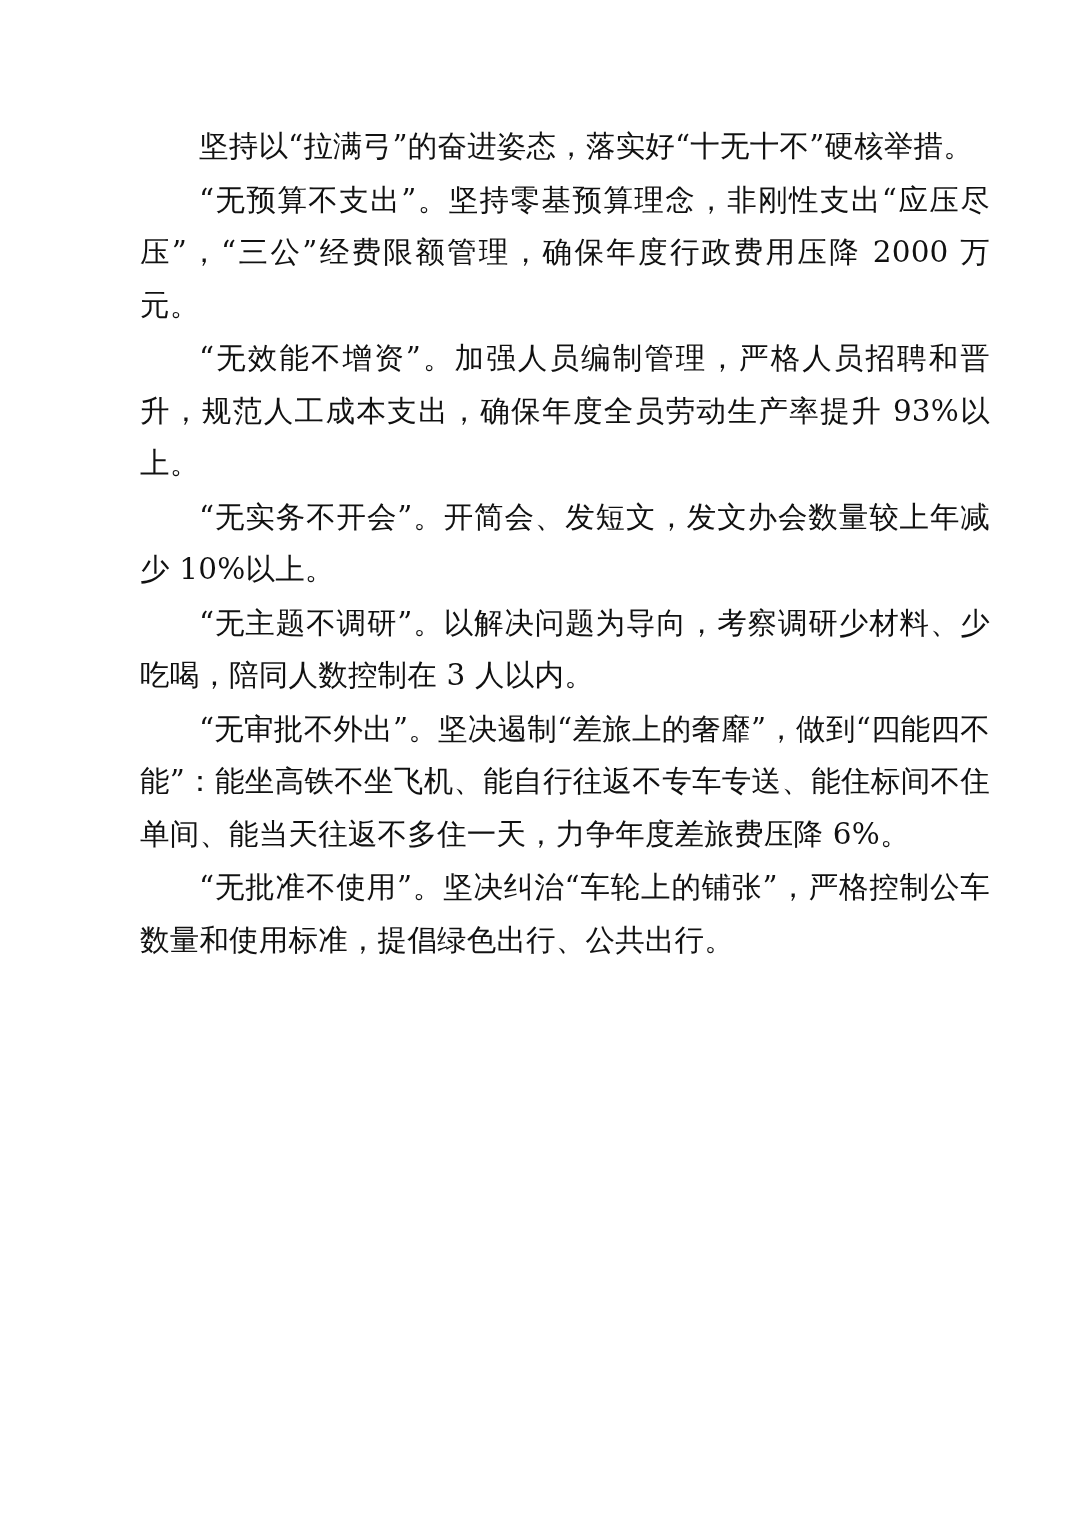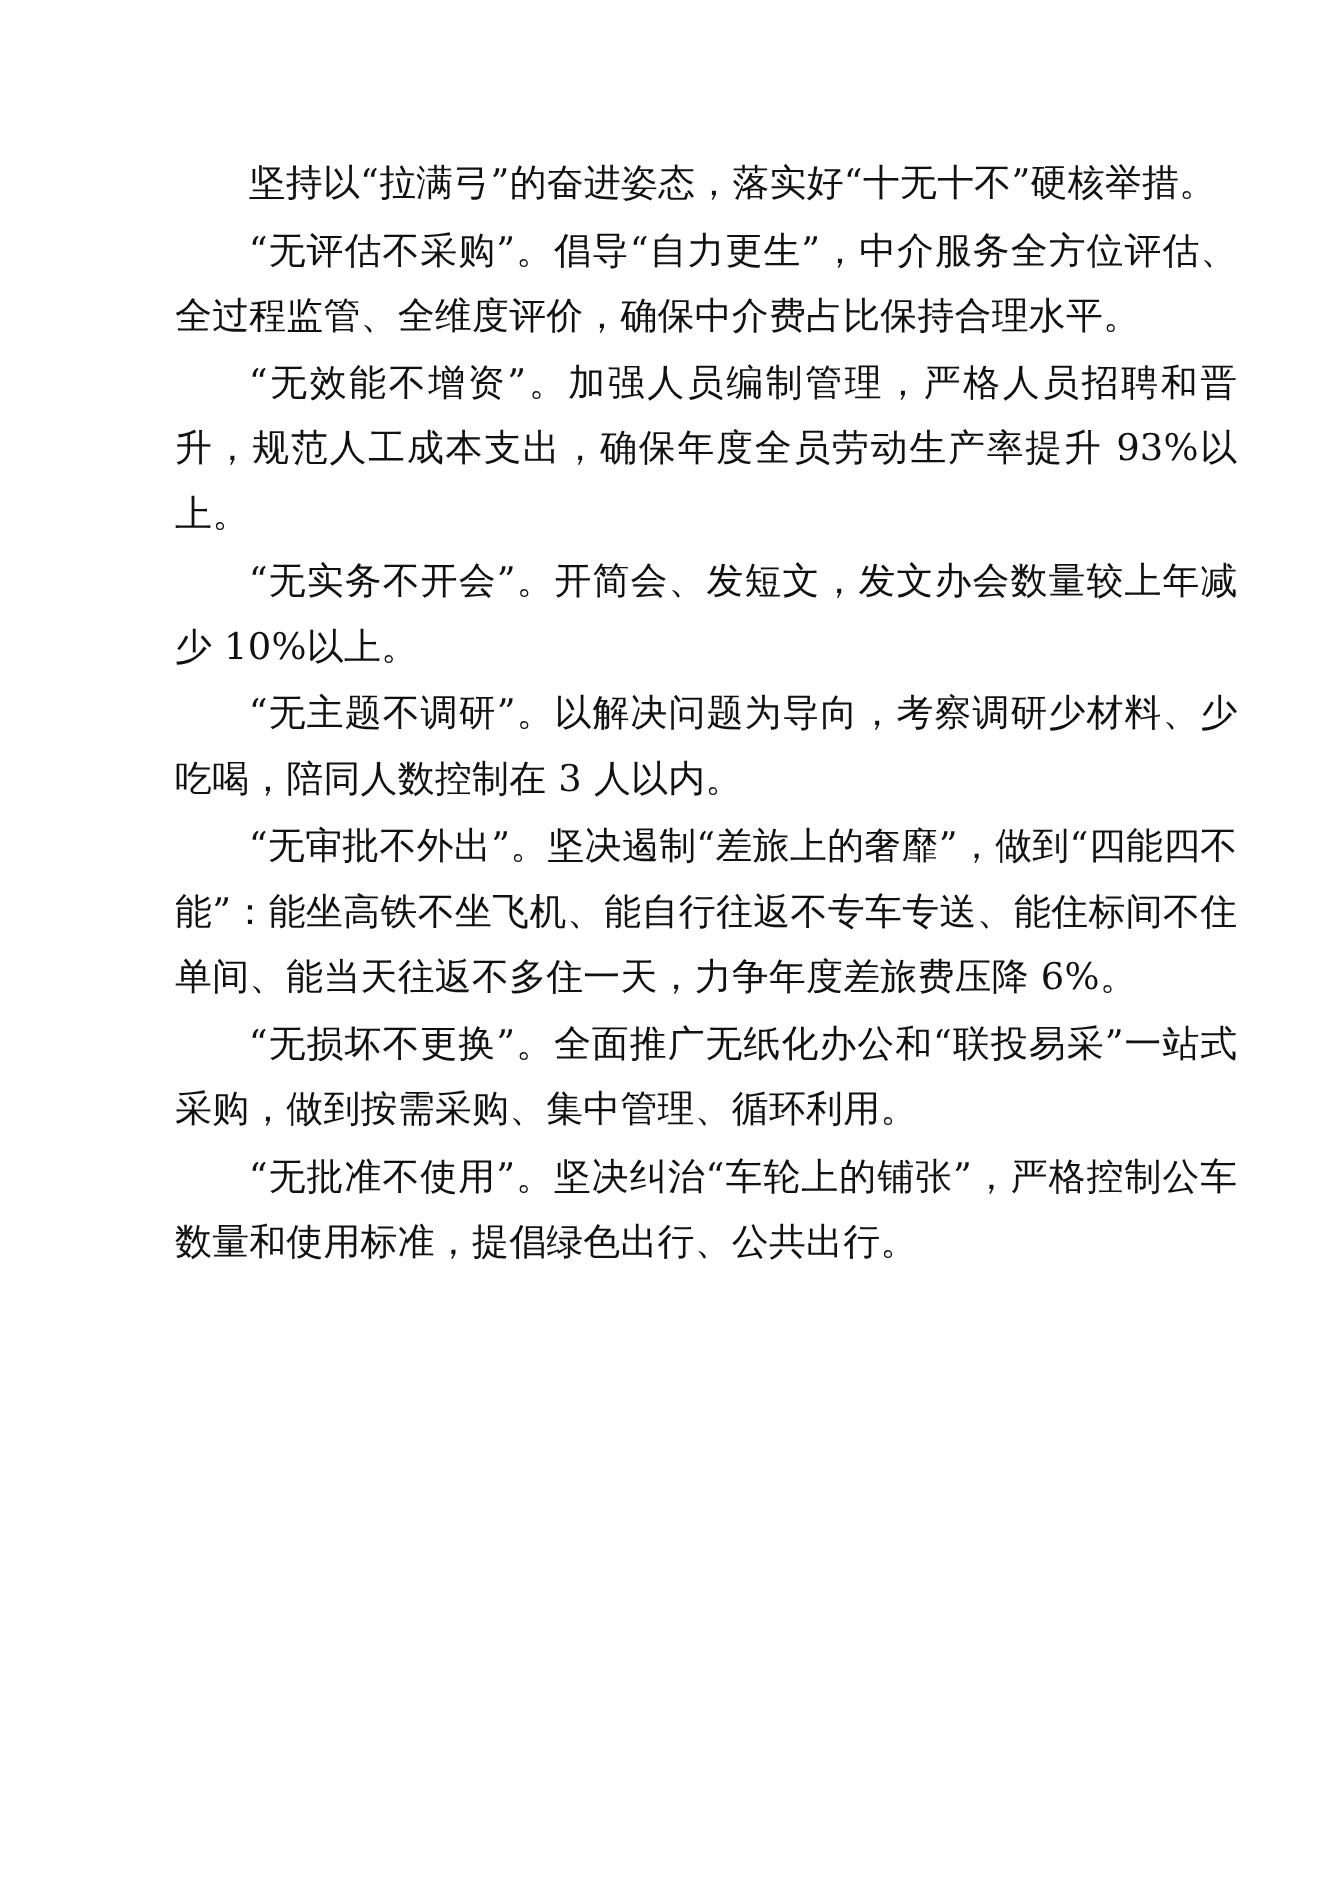--- a/index.html
+++ b/index.html
@@ -45,21 +45,20 @@
     color: #1a1a1a;
     font-family: "DejaVu Serif", "Liberation Serif", serif;
   }
 </style>
 </head>
 <body>
 
 <div class="page">
   <div class="doc-body">
     <p class="para">坚持以“拉满弓”的奋进姿态，落实好“十无十不”硬核举措。</p>
-    <p class="para">“无评估不采购”。倡导“自力更生”，中介服务全方位评估、全过程监管、全维度评价，确保中介费占比保持合理水平。</p>
+    <p class="para">“无预算不支出”。坚持零基预算理念，非刚性支出“应压尽压”，“三公”经费限额管理，确保年度行政费用压降 2000 万元。</p>
     <p class="para">“无效能不增资”。加强人员编制管理，严格人员招聘和晋升，规范人工成本支出，确保年度全员劳动生产率提升 93%以上。</p>
     <p class="para">“无实务不开会”。开简会、发短文，发文办会数量较上年减少 10%以上。</p>
     <p class="para">“无主题不调研”。以解决问题为导向，考察调研少材料、少吃喝，陪同人数控制在 3 人以内。</p>
     <p class="para">“无审批不外出”。坚决遏制“差旅上的奢靡”，做到“四能四不能”：能坐高铁不坐飞机、能自行往返不专车专送、能住标间不住单间、能当天往返不多住一天，力争年度差旅费压降 6%。</p>
-    <p class="para">“无损坏不更换”。全面推广无纸化办公和“联投易采”一站式采购，做到按需采购、集中管理、循环利用。</p>
     <p class="para">“无批准不使用”。坚决纠治“车轮上的铺张”，严格控制公车数量和使用标准，提倡绿色出行、公共出行。</p>
   </div>
 </div>
 
 </body></html>

